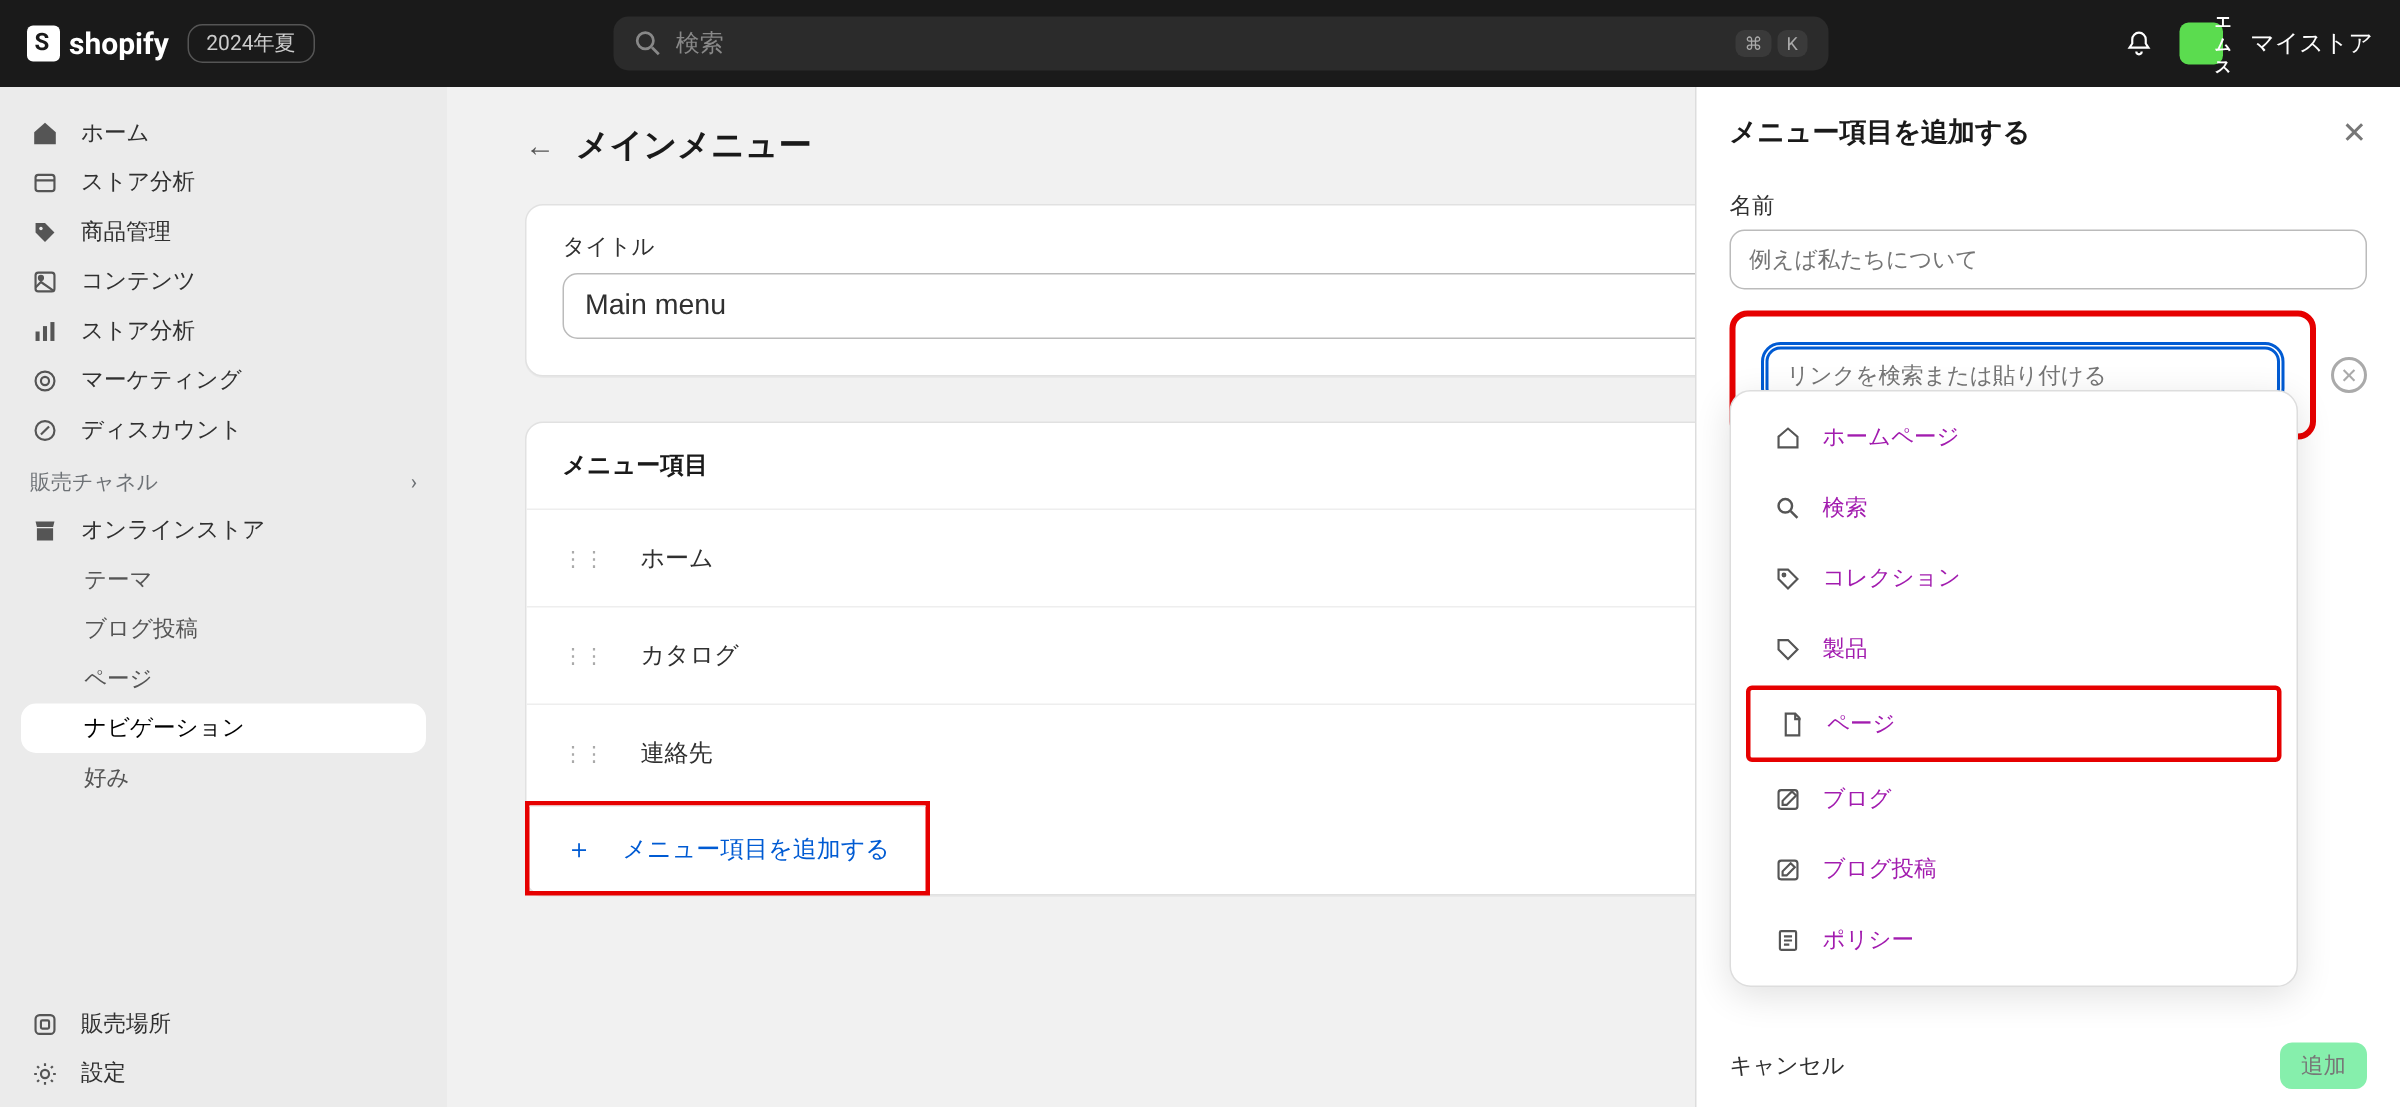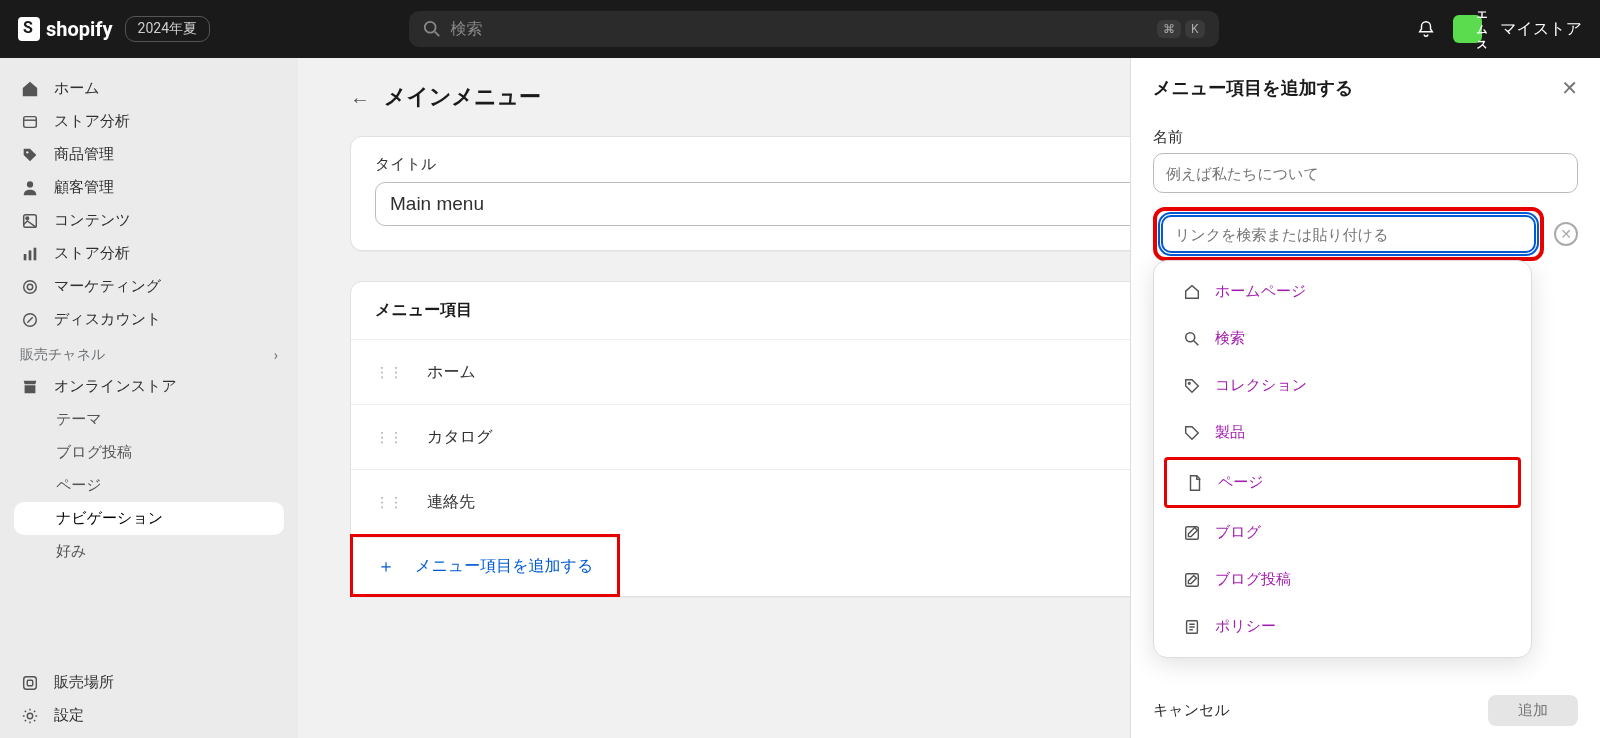--- a/index.html
+++ b/index.html
@@ -51,30 +51,30 @@
 
 
 .panel { position: absolute; top: 58px; right: 0; bottom: 0; width: 470px; background: #fff; border-left: 1px solid #ddd; display: flex; flex-direction: column; }
 .panel-head { display: flex; justify-content: space-between; align-items: center; padding: 18px 22px; }
 .panel-title { font-size: 18px; font-weight: 700; color: #1a1a1a; }
 .close-x { font-size: 20px; color: #777; cursor: pointer; }
 .panel-body { padding: 10px 22px; flex: 1; position: relative; }
 .field-label { font-size: 15px; color: #303030; margin-bottom: 6px; }
 .name-input { width: 100%; height: 40px; border: 1px solid #bbb; border-radius: 10px; padding: 0 12px; font-size: 15px; color: #555; margin-bottom: 14px; }
 .link-row { display: flex; align-items: center; gap: 10px; }
-.link-hl-wrap { border: 4px solid #e60000; padding: 4px; border-radius: 12px; flex: 1; }
+.link-hl-wrap { border: 4px solid #e60000; padding: 20px; border-radius: 12px; flex: 1; }
 .link-input { width: 100%; height: 38px; border: 2px solid #005bd3; outline: 2px solid #005bd3; outline-offset: 1px; border-radius: 10px; padding: 0 12px; font-size: 15px; color: #555; }
 .clear-circle { width: 24px; height: 24px; border-radius: 50%; border: 2px solid #aaa; display: flex; align-items: center; justify-content: center; color: #aaa; font-size: 14px; cursor: pointer; }
 .dropdown { position: absolute; top: 142px; left: 22px; right: 68px; background: #fff; border: 1px solid #ddd; border-radius: 14px; box-shadow: 0 6px 24px rgba(0,0,0,.12); padding: 6px 4px 6px; }
 .dd-item { display: flex; align-items: center; gap: 13px; padding: 13px 18px; font-size: 15px; color: #a21caf; cursor: pointer; border-radius: 8px; margin: 2px 6px; }
 .dd-item .ico { width: 20px; display: flex; justify-content: center; color: #555; }
 .dd-item.page-hl { border: 3px solid #e60000; border-radius: 4px; }
 .panel-foot { display: flex; justify-content: space-between; padding: 12px 22px; }
 .btn-cancel { background: none; border: none; font-size: 15px; color: #303030; cursor: pointer; }
-.btn-add { background: #e5e5e5; border: none; color: #777; padding: 6px 30px; border-radius: 8px; font-size: 15px; cursor: not-allowed; }
+.btn-add { background: #86efac; border: none; color: #777; padding: 6px 14px; border-radius: 8px; font-size: 15px; cursor: not-allowed; }
 
 svg { display: block; }
 .ico svg { width: 18px; height: 18px; }
 </style>
 </head>
 <body>
 
 <div class="topbar">
   <div class="logo">
     <span class="shop-icon"></span>
@@ -127,29 +127,20 @@
     <span>ストア分析</span>
   </div>
   <div class="nav-item">
     <span class="ico">
         <svg viewBox="0 0 20 20" fill="#555">
           <path d="M3 3h7l7 7-7 7-7-7z"></path>
           <circle cx="7" cy="7" r="1.3" fill="#ebebeb"></circle>
         </svg>
       </span>
     <span>商品管理</span>
-  </div>
-  <div class="nav-item">
-    <span class="ico">
-        <svg viewBox="0 0 20 20" fill="#555">
-          <circle cx="10" cy="6" r="3.5"></circle>
-          <path d="M3 18c0-4 3-6 7-6s7 2 7 6z"></path>
-        </svg>
-      </span>
-    <span>顧客管理</span>
   </div>
   <div class="nav-item">
     <span class="ico">
         <svg viewBox="0 0 20 20" fill="none" stroke="#555" stroke-width="1.6">
           <rect x="3" y="3" width="14" height="14" rx="2"></rect>
           <circle cx="7" cy="7" r="1.5" fill="#555"></circle>
           <path d="M3 14l4-4 10 7"></path>
         </svg>
       </span>
     <span>コンテンツ</span>

